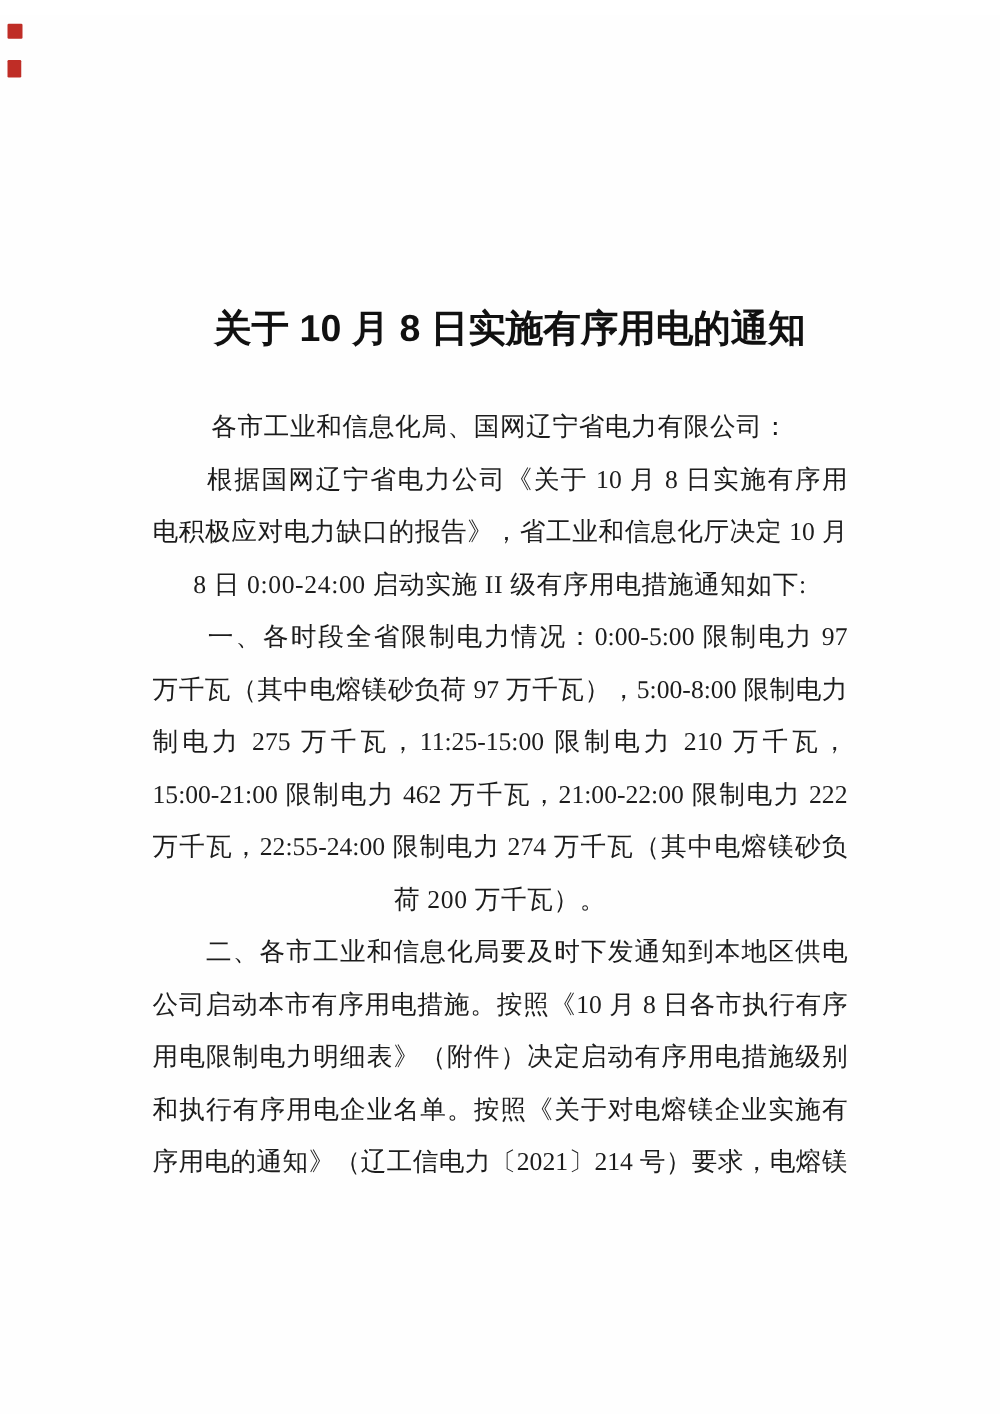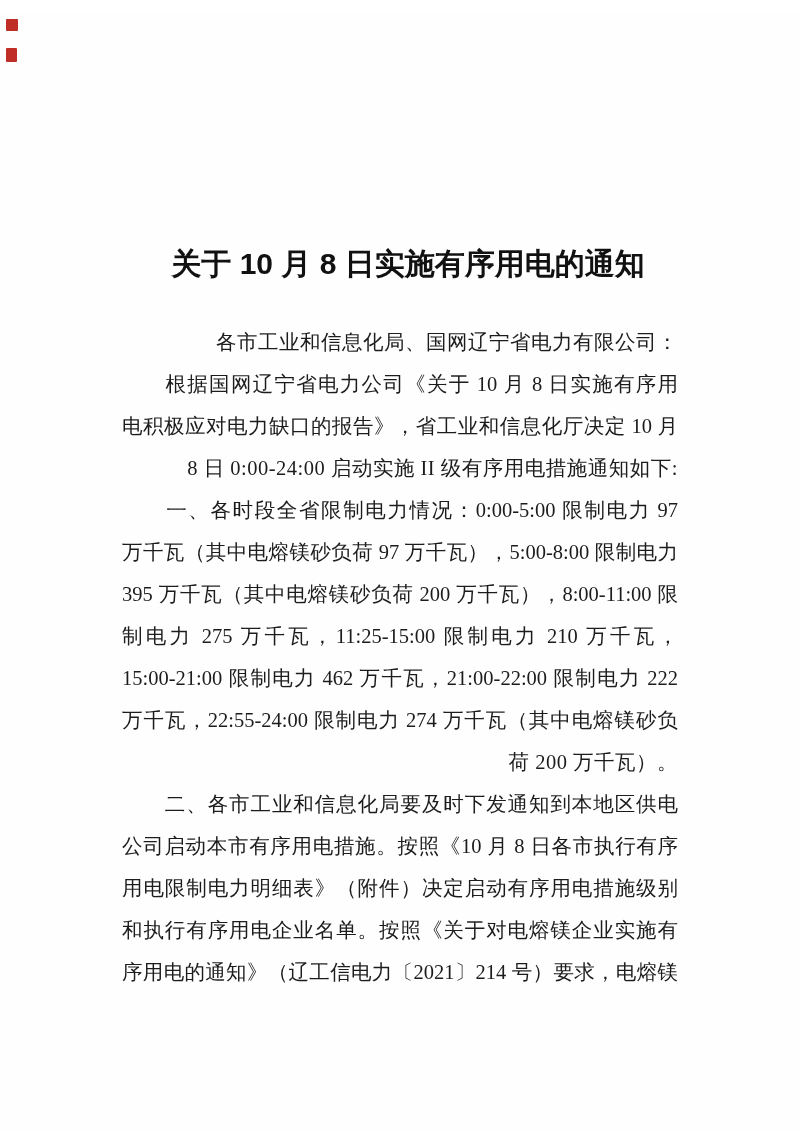--- a/index.html
+++ b/index.html
@@ -46,21 +46,21 @@
     color: #111111;
   }
   .doc-body {
     margin-top: 36px;
   }
   .line {
     font-size: 20.5px;
     line-height: 42px;
     height: 42px;
     overflow: hidden;
-    text-align: right;
+    text-align: center;
     color: #1c1c1c;
   }
   .line:not(.j) {
     letter-spacing: 0.5px;
     white-space: nowrap;
   }
   .line.j {
     text-align: justify;
     text-align-last: justify;
   }
@@ -75,21 +75,20 @@
     </div>
   <div class="content">
     <h1 class="doc-title" style="color: rgb(17, 17, 17);">关于 10 月 8 日实施有序用电的通知</h1>
     <div class="doc-body">
         <div class="line">各市工业和信息化局、国网辽宁省电力有限公司：</div>
         <div class="line j">　　根据国网辽宁省电力公司《关于 10 月 8 日实施有序用</div>
         <div class="line j">电积极应对电力缺口的报告》，省工业和信息化厅决定 10 月</div>
         <div class="line">8 日 0:00-24:00 启动实施 II 级有序用电措施通知如下:</div>
         <div class="line j">　　一、各时段全省限制电力情况：0:00-5:00 限制电力 97</div>
         <div class="line j">万千瓦（其中电熔镁砂负荷 97 万千瓦），5:00-8:00 限制电力</div>
-        <div class="line j">395 万千瓦（其中电熔镁砂负荷 200 万千瓦），8:00-11:00 限</div>
         <div class="line j">制电力 275 万千瓦，11:25-15:00 限制电力 210 万千瓦，</div>
         <div class="line j">15:00-21:00 限制电力 462 万千瓦，21:00-22:00 限制电力 222</div>
         <div class="line j">万千瓦，22:55-24:00 限制电力 274 万千瓦（其中电熔镁砂负</div>
         <div class="line">荷 200 万千瓦）。</div>
         <div class="line j">　　二、各市工业和信息化局要及时下发通知到本地区供电</div>
         <div class="line j">公司启动本市有序用电措施。按照《10 月 8 日各市执行有序</div>
         <div class="line j">用电限制电力明细表》（附件）决定启动有序用电措施级别</div>
         <div class="line j">和执行有序用电企业名单。按照《关于对电熔镁企业实施有</div>
         <div class="line j">序用电的通知》（辽工信电力〔2021〕214 号）要求，电熔镁</div>
       </div>

